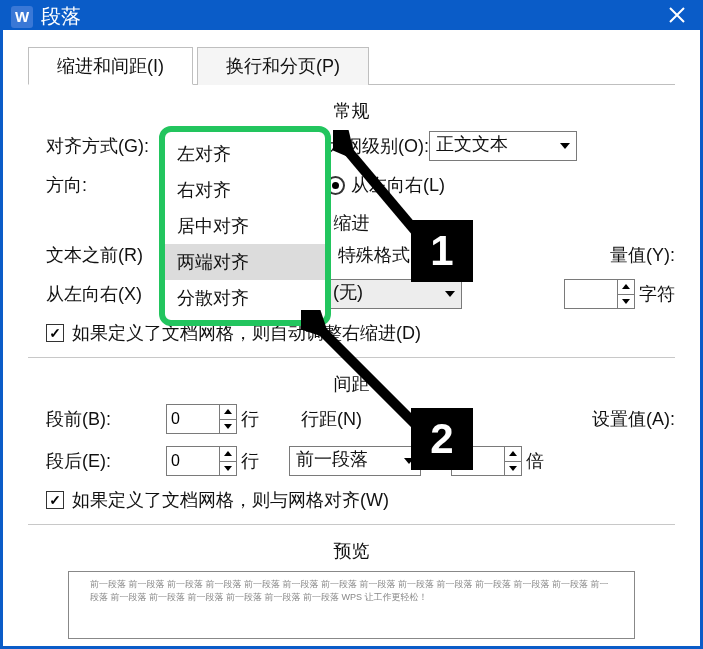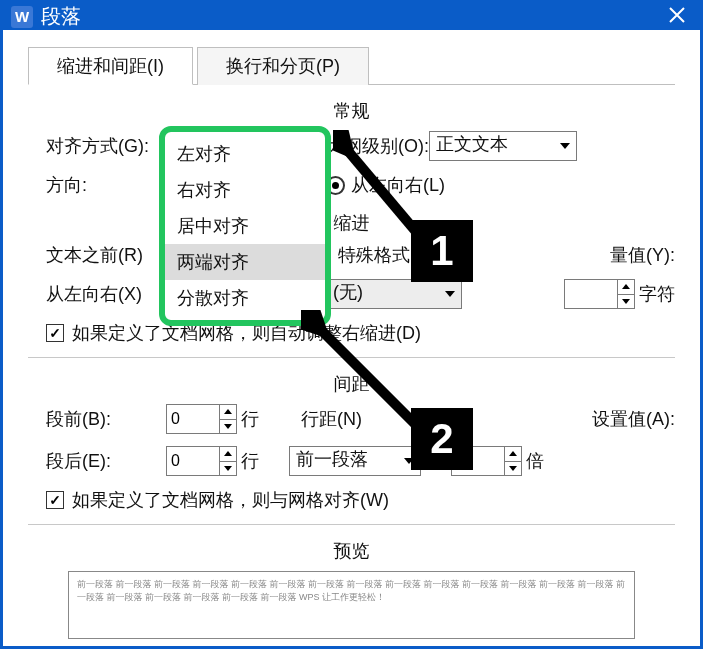--- a/index.html
+++ b/index.html
@@ -168,21 +168,21 @@
   .hr {
     border: none;
     border-top: 1px solid #c8c8c8;
     margin: 10px 0 6px 0;
   }
   .unit {margin-left:4px; white-space:nowrap;}
   .preview-box{
     margin: 6px 40px 16px 40px;
     border:1px solid #888;
     height:54px;
-    padding:6px 8px;
+    padding:6px 21px;
     font-size:9px;
     color:#888;
     overflow:hidden;
     line-height:1.4;
   }
 
   
   .dropdown {
     position: absolute;
     background: #fff;

